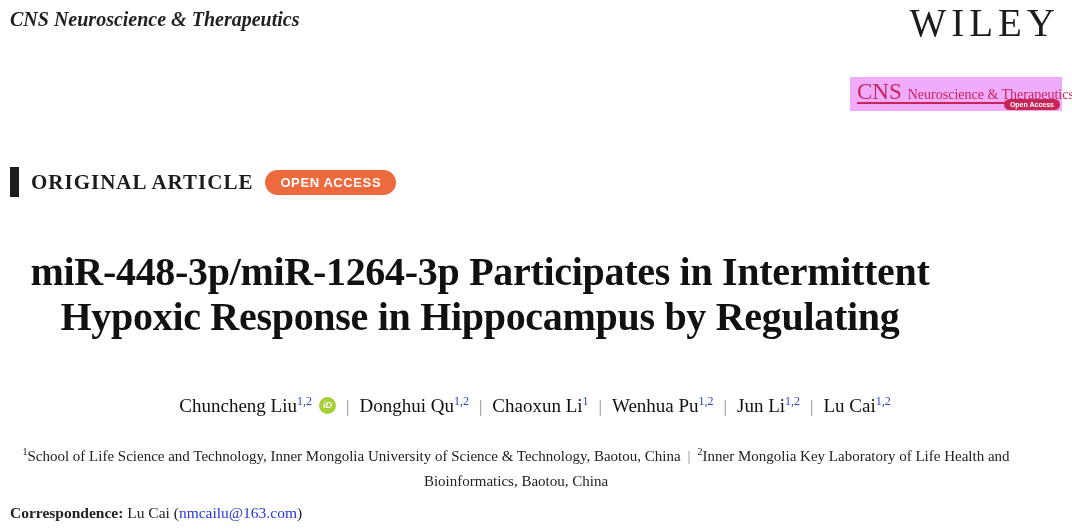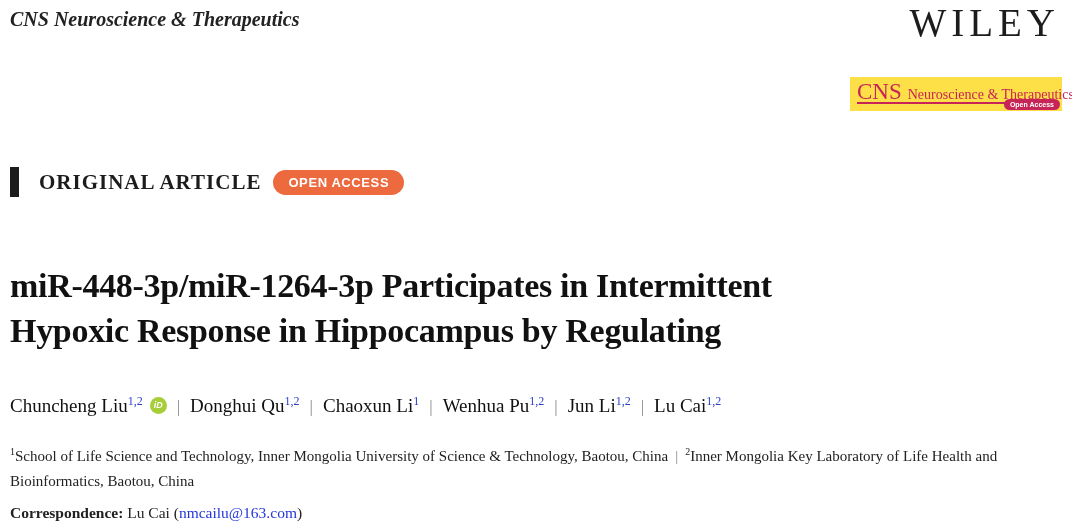--- a/index.html
+++ b/index.html
@@ -4,38 +4,39 @@
 <style>
   * { margin:0; padding:0; box-sizing:border-box; }
   html,body { background:#ffffff; }
   .page {
     position:relative;
     width:1072px; height:531px;
     background:#ffffff;
     font-family:"Liberation Serif", serif;
     color:#1a1a1a;
     overflow:hidden;
+    text-align:center;
   }
   
   .running-head {
     position:absolute; left:10px; top:8px;
     font-size:20px; font-weight:bold; font-style:italic;
     color:#222;
   }
   .wiley-logo {
     position:absolute; right:12px; top:0px;
     font-size:39px; letter-spacing:5px;
     font-family:"Liberation Serif", serif;
     color:#1c1c1c;
   }
   
   .journal-badge {
     position:absolute; right:10px; top:77px;
     width:212px; height:34px;
-    background:#fde047;
+    background:#f0abfc;
     cursor:pointer;
   }
   .journal-badge-inner {
     position:absolute; left:7px; top:2px; right:4px;
     display:flex; align-items:baseline; gap:6px;
     white-space:nowrap;
   }
   .journal-abbr { font-size:23px; color:#c72558; font-family:"Liberation Serif", serif; }
   .journal-name { font-size:14px; color:#c72558; }
   .badge-rule {
@@ -55,35 +56,34 @@
     position:absolute; left:10px; top:167px;
     display:flex; align-items:center;
   }
   .article-bar {
     width:9px; height:30px; background:#1c1c1c;
     margin-right:12px;
   }
   .article-type {
     font-size:21px; font-weight:bold; letter-spacing:1px;
     color:#1c1c1c;
-    margin-left:8px;
   }
   .oa-pill {
     margin-left:12px;
     background:#ed6a3f; color:#ffffff;
     font-family:"Liberation Sans", sans-serif;
     font-size:13px; font-weight:bold; letter-spacing:0.6px;
     padding:6px 15px; border-radius:999px;
     line-height:1;
   }
   
   .title-block {
     position:absolute; left:10px; top:249px; width:940px;
-    font-size:34px; font-weight:bold; line-height:45px;
-    color:#111; letter-spacing:-0.3px;margin-top:14px;
+    font-size:40px; font-weight:bold; line-height:45px;
+    color:#111; letter-spacing:-0.3px;
   }
   
   .authors-row {
     position:absolute; left:10px; top:395px; width:1050px;
     font-size:19px; color:#111; white-space:nowrap;
   }
   .author-name { color:#111; cursor:pointer; }
   .author-sup {
     font-size:12px; color:#2b3fc8;
     vertical-align:super; line-height:0;

